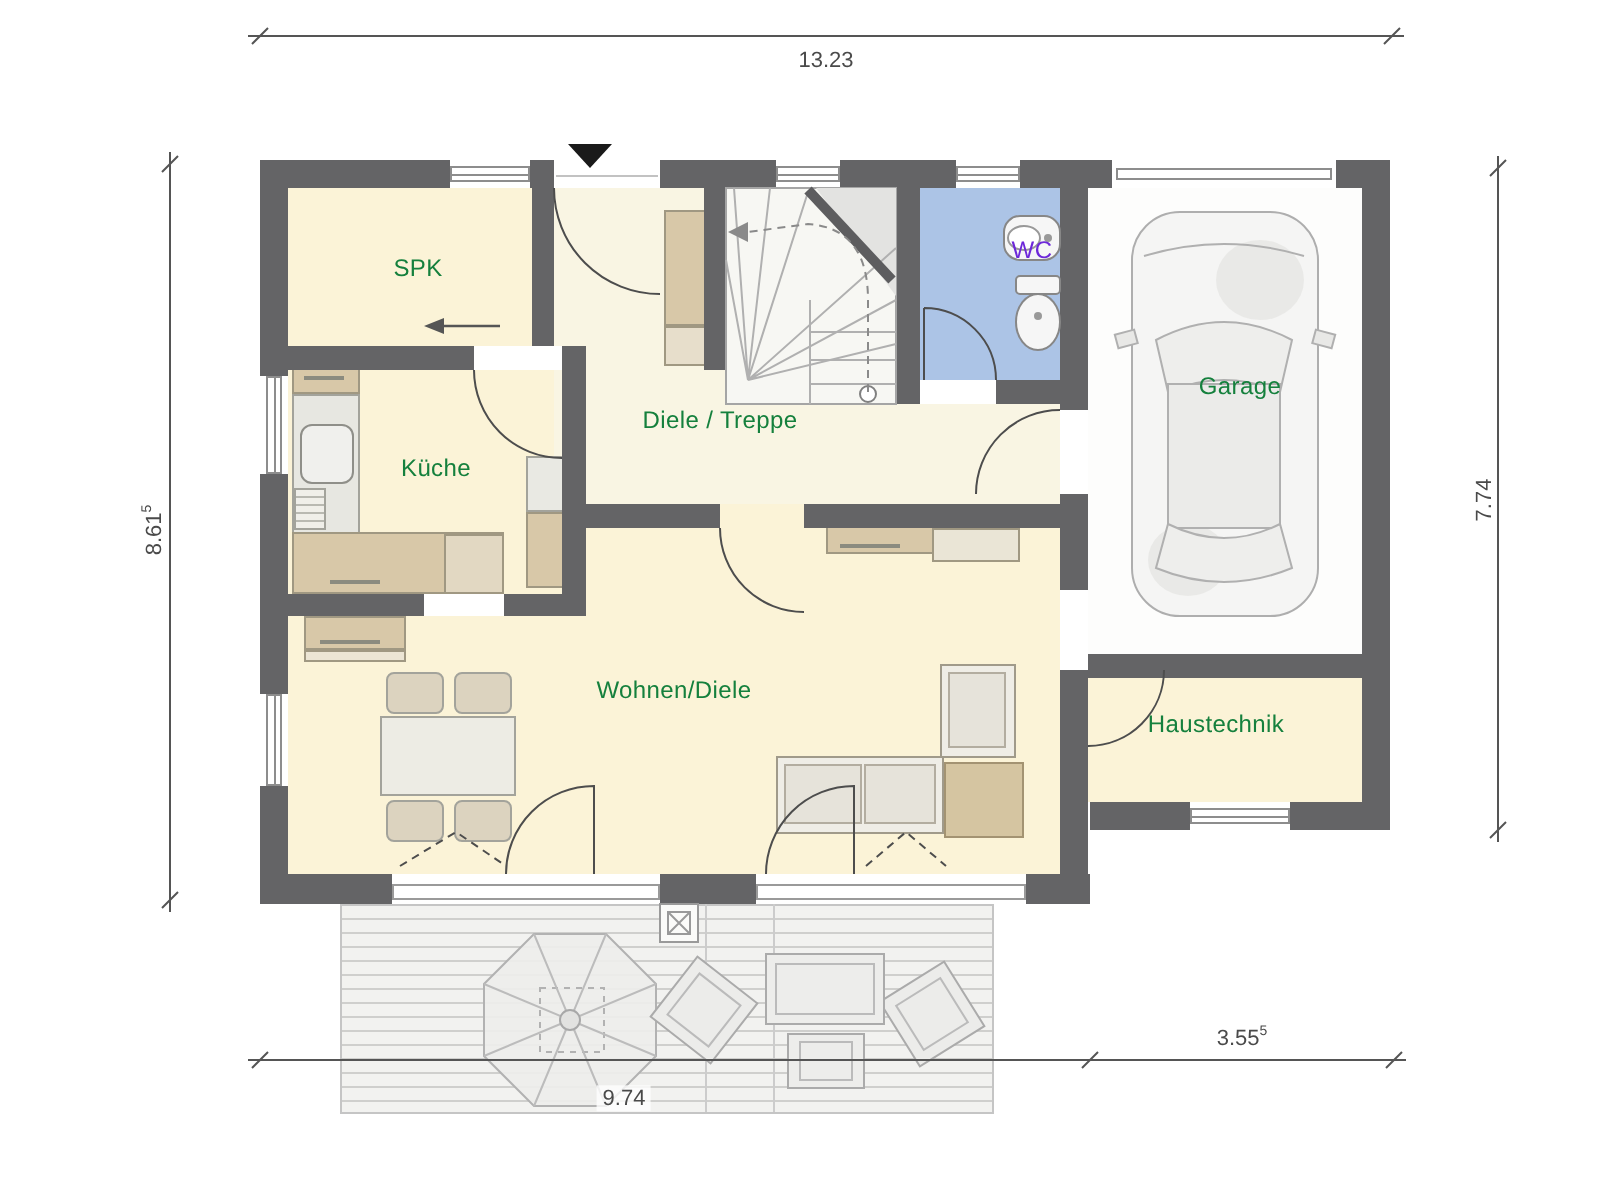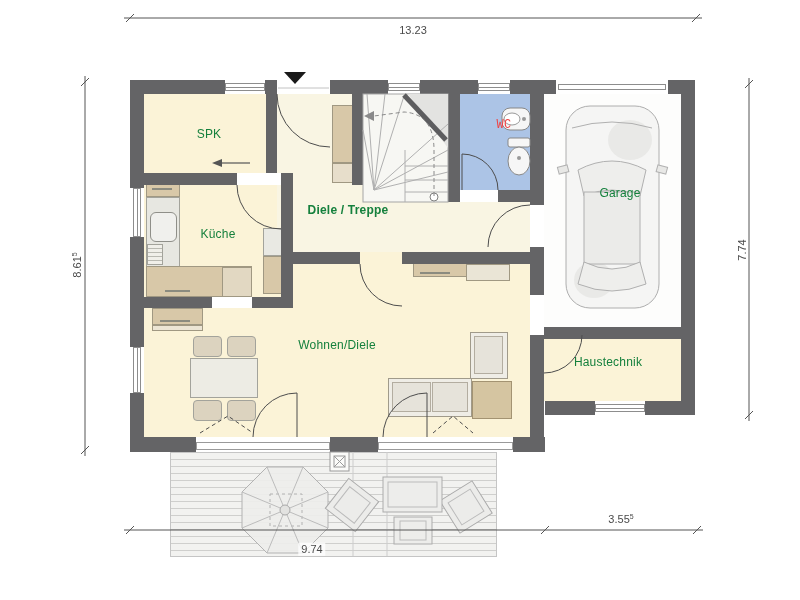--- a/index.html
+++ b/index.html
@@ -247,22 +247,22 @@
       <path d="M81,86 L89,78 M81,454 L89,446"></path>
       <path d="M749,78 L749,421"></path>
       <path d="M745,88 L753,80 M745,419 L753,411"></path>
       <path d="M124,530 L703,530"></path>
       <path d="M126,534 L134,526 M541,534 L549,526 M693,534 L701,526"></path>
     </g>
   </svg>
 
   <div class="rl lbl" style="left:209px;top:134px;">SPK</div>
   <div class="rl lbl" style="left:218px;top:234px;">Küche</div>
-  <div class="rl lbl" style="left:348px;top:210px;font-weight:bold;">Diele / Treppe</div>
-  <div class="rl lbl" style="left:504px;top:125px;color:#ef4444;font-family:Liberation Mono, monospace;">WC</div>
+  <div class="rl lbl" style="left:360px;top:210px;">Diele / Treppe</div>
+  <div class="rl lbl" style="left:516px;top:125px;color:#6d28d9;">WC</div>
   <div class="rl lbl" style="left:620px;top:193px;">Garage</div>
   <div class="rl lbl" style="left:337px;top:345px;">Wohnen/Diele</div>
   <div class="rl lbl" style="left:608px;top:362px;">Haustechnik</div>
 
   <div class="dl lbl" style="left:413px;top:6px;margin-top:24px;">
     <span>13.23</span><sup></sup>
   </div>
   <div class="dl rot lbl" style="left:77px;top:265px;">
     <span>8.61</span><sup>5</sup>
   </div>

